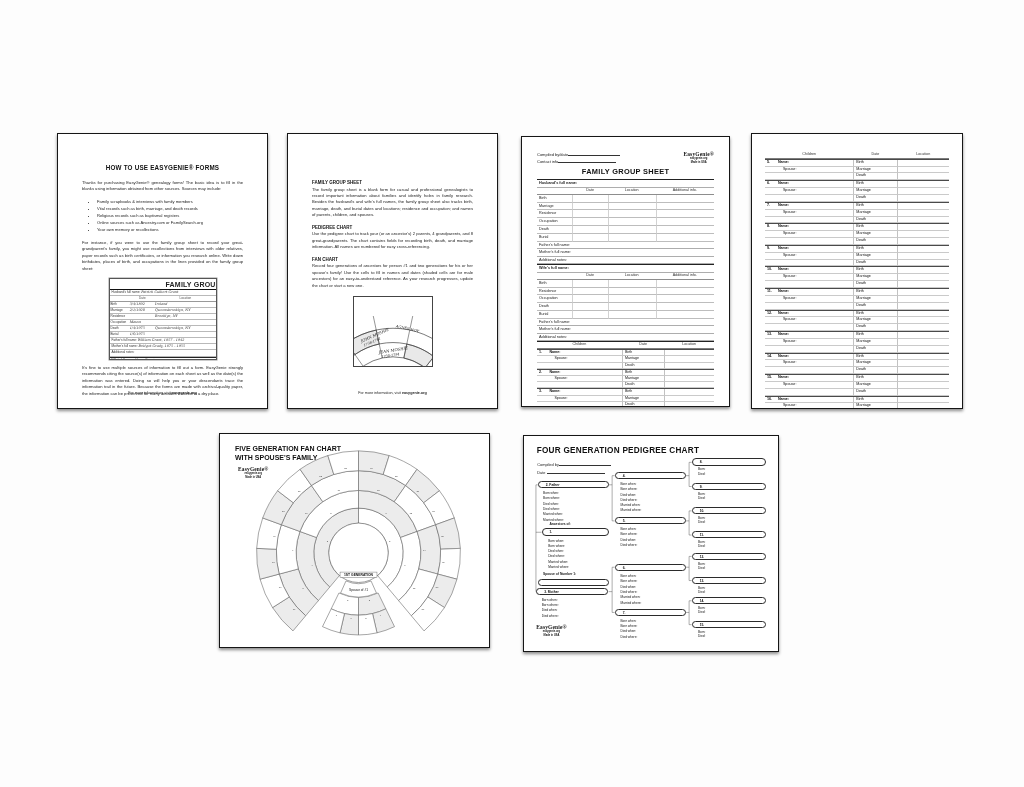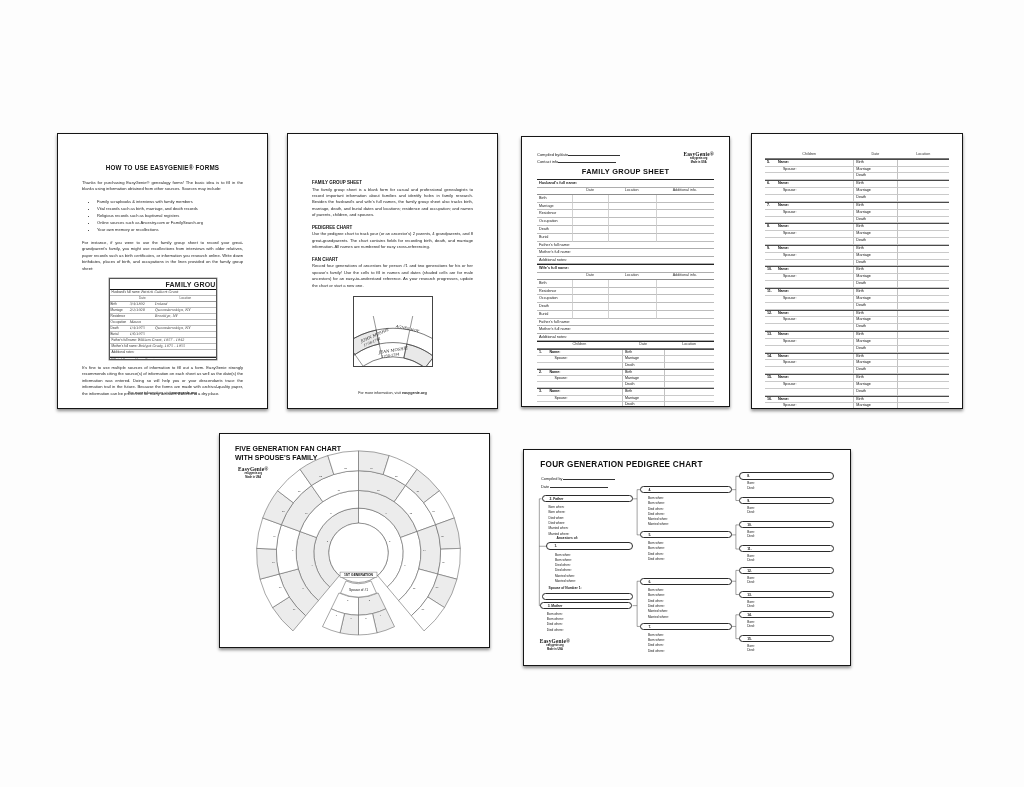--- a/index.html
+++ b/index.html
@@ -5,21 +5,21 @@
   html,body{margin:0;padding:0;background:#fdfdfd;width:1024px;height:787px;overflow:hidden;
     font-family:"Liberation Sans", sans-serif;-webkit-font-smoothing:antialiased;}
   .stage{position:relative;width:1024px;height:787px;}
   .pg{position:absolute;background:#fff;border:1px solid #161616;box-shadow:0 2px 3px rgba(0,0,0,.45);
     box-sizing:border-box;overflow:hidden;color:#111;}
   #p1{left:57px;top:133px;width:211px;height:276px}
   #p2{left:287px;top:133px;width:211px;height:276px}
   #p3{left:521px;top:136px;width:209px;height:271px}
   #p4{left:751px;top:133px;width:212px;height:276px}
   #p5{left:219px;top:433px;width:271px;height:215px}
-  #p6{left:523px;top:449px;width:328px;height:217px}
+  #p6{left:523px;top:435px;width:256px;height:217px}
 
   
   .inner1{padding:30px 24px 0}
   .inner2{padding:42px 24px 0}
   .doc-title{font-size:6.3px;font-weight:bold;text-align:center;letter-spacing:.2px;margin:0 0 9px}
   .para{font-size:4.15px;line-height:1.56;text-align:justify;margin:0 0 6px;color:#1c1c1c}
   ul.blt{margin:0 0 6px 15px;padding:0;font-size:4.1px;line-height:1.6;color:#1c1c1c}
   ul.blt li{margin:0 0 .5px}
   .h4{font-size:4.5px;font-weight:bold;margin:4px 0 1.5px}
   .pgfoot{position:absolute;bottom:13px;left:0;width:100%;text-align:center;font-size:3.7px;color:#222}

